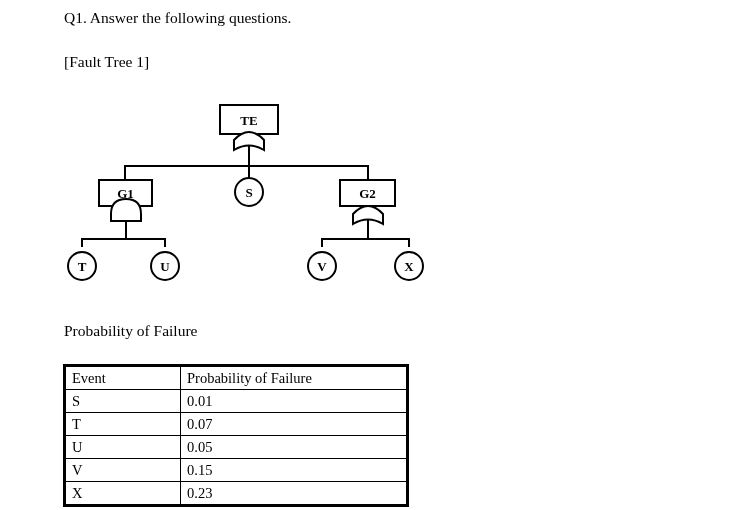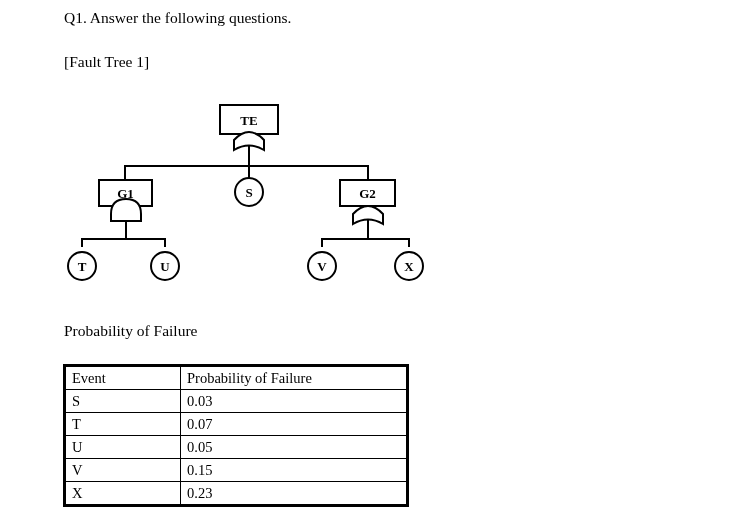--- a/index.html
+++ b/index.html
@@ -163,21 +163,21 @@
   <div class="table-caption">Probability of Failure</div>
 
   <table class="pof">
     <tbody>
       <tr>
         <td class="col-event">Event</td>
         <td class="col-prob">Probability of Failure</td>
       </tr>
       <tr>
         <td class="col-event">S</td>
-        <td class="col-prob">0.03</td>
+        <td class="col-prob">0.01</td>
       </tr>
       <tr>
         <td class="col-event">T</td>
         <td class="col-prob">0.07</td>
       </tr>
       <tr>
         <td class="col-event">U</td>
         <td class="col-prob">0.05</td>
       </tr>
       <tr>

